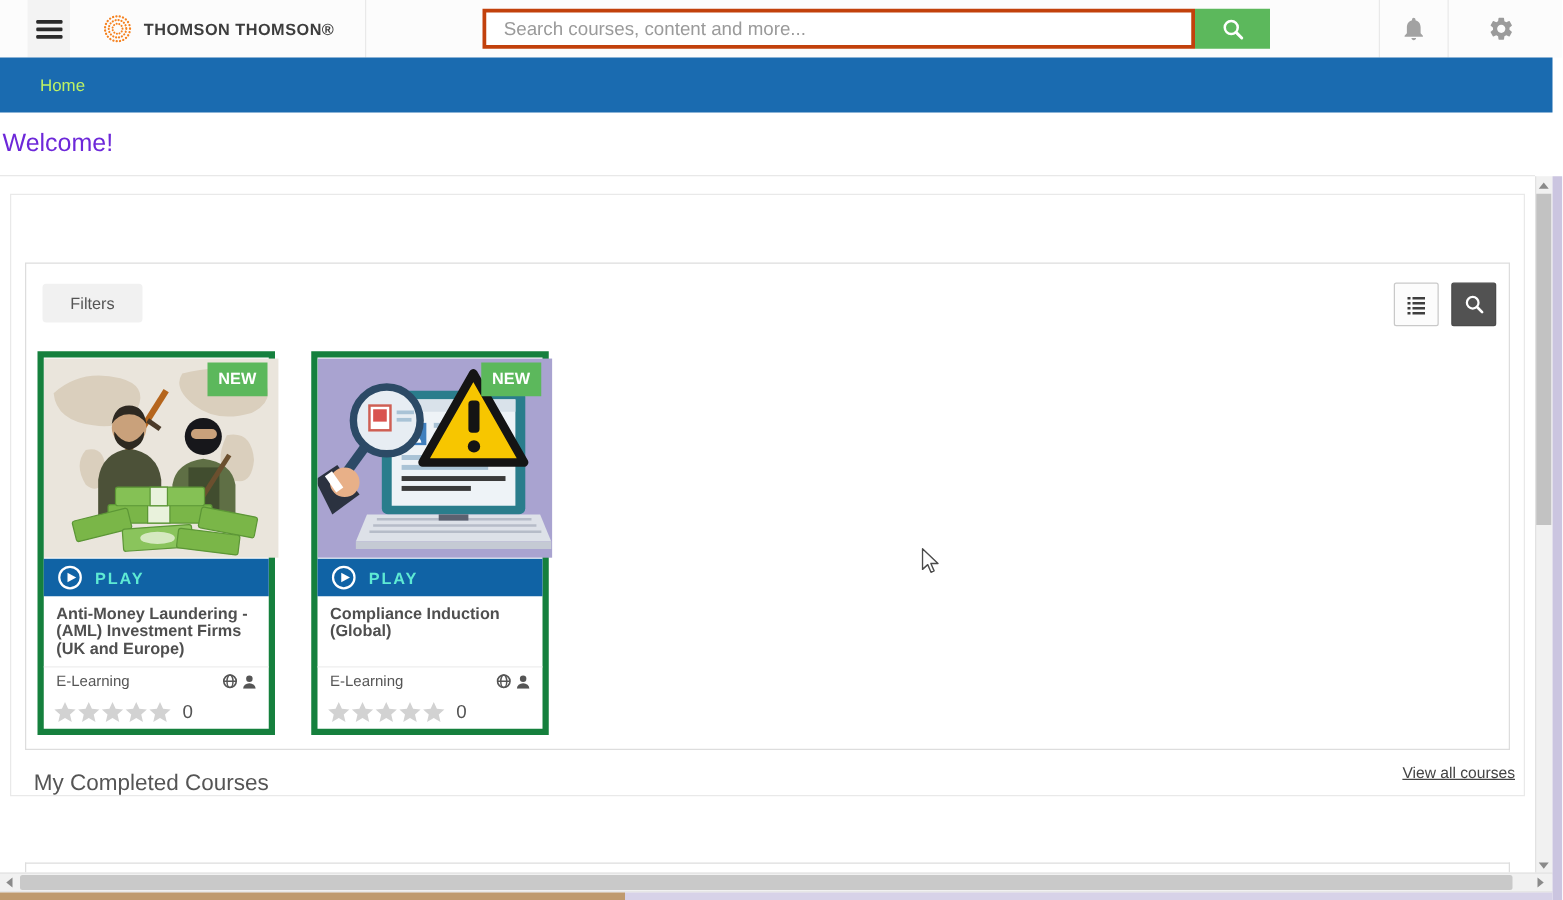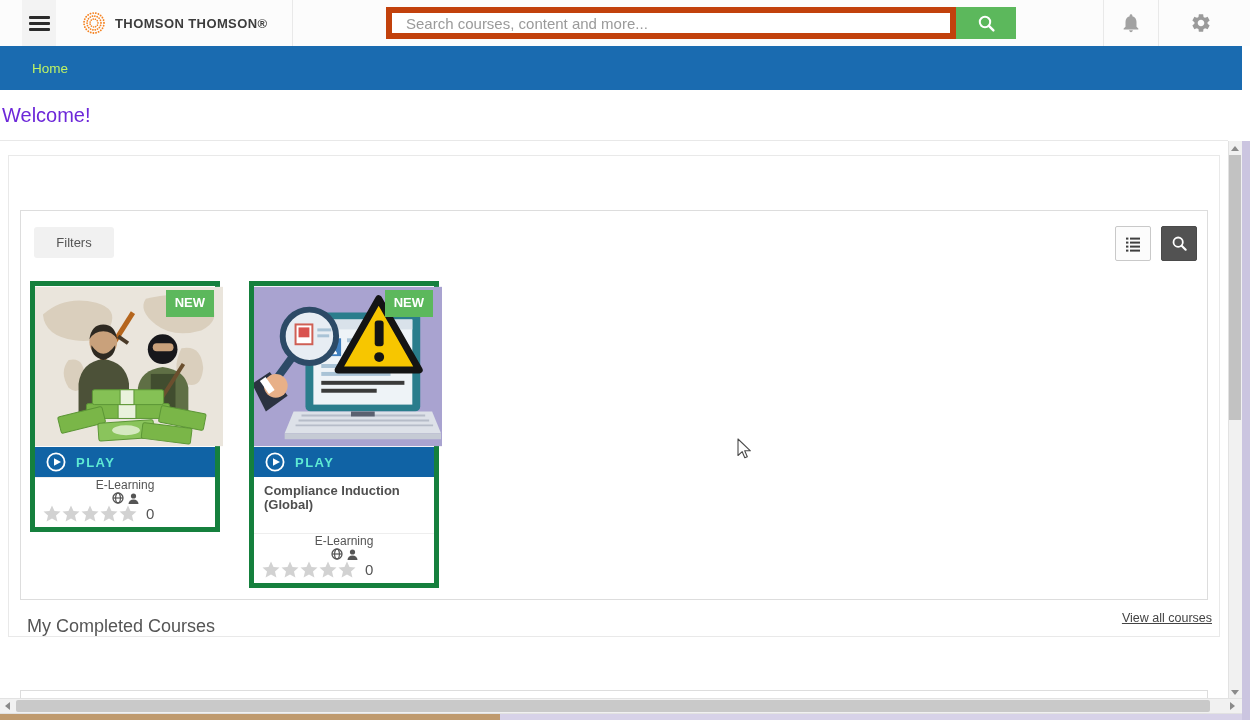--- a/index.html
+++ b/index.html
@@ -12,21 +12,21 @@
   
   .topbar { position:absolute; left:0; top:0; width:1250px; height:46px; background:#fcfcfc; }
   .hamburger { position:absolute; left:22px; top:0; width:34px; height:46px; background:#f3f3f3;
     display:flex; flex-direction:column; justify-content:center; align-items:center; gap:3px; cursor:pointer; }
   .hamburger i { display:block; width:21px; height:3px; background:#2b2b2b; border-radius:1px; }
   .brand { position:absolute; left:82px; top:0; height:46px; display:flex; align-items:center; gap:9px; cursor:pointer; }
   .brand-text { font-size:13px; font-weight:bold; color:#3d3d3d; letter-spacing:0.4px; }
   .vdiv { position:absolute; top:0; width:1px; height:46px; background:#e9e9e9; }
   .vdiv.d1 { left:292px; } .vdiv.d2 { left:1103px; } .vdiv.d3 { left:1158px; }
   .search-wrap { position:absolute; left:386px; top:7px; height:32px; display:flex; }
-  .search-input { width:570px; height:32px; border:6px solid #c2410c; background:#fff;
+  .search-input { width:570px; height:32px; border:3px solid #c2410c; background:#fff;
     padding:0 14px; font-size:15px; color:#333; font-family:inherit; outline:none; }
   .search-input::placeholder { color:#9a9a9a; }
   .search-btn { width:60px; height:32px; background:#5cb85c; border:none; cursor:pointer;
     display:flex; align-items:center; justify-content:center; }
   .hicon { position:absolute; top:0; width:46px; height:46px; display:flex; align-items:center; justify-content:center; cursor:pointer; }
   .hicon.bell { left:1108px; } .hicon.gear { left:1178px; }
   
   .crumb-bar { position:absolute; left:0; top:46px; width:1242px; height:44px; background:#1a6bb0;
     display:flex; align-items:center; padding-left:32px; }
   .crumb-link { color:#bef264; font-size:13.5px; text-decoration:none; cursor:pointer; }
@@ -52,21 +52,21 @@
   .course-card { position:absolute; top:281px; width:190px; background:#fff; border:5px solid #15803d; cursor:pointer; }
   .course-card.c1 { left:30px; } .course-card.c2 { left:249px; }
   .card-img { position:relative; width:188px; height:161px; overflow:hidden; }
   .card-img svg { display:block; }
   .badge { position:absolute; top:4px; right:9px; background:#5cb85c; color:#fff;
     font-size:13px; font-weight:bold; padding:5px 9px; line-height:1.3; }
   .playbar { height:30px; background:#1063a5; display:flex; align-items:center; padding-left:11px; gap:10px; cursor:pointer; }
   .playbar .play-label { color:#5eead4; font-weight:bold; font-size:13px; letter-spacing:1.5px; }
   .ctitle { height:56px; padding:7px 10px 0; font-size:13px; font-weight:bold; color:#4f4f4f; line-height:1.08; overflow:hidden; }
   .cmeta { height:23px; border-top:1px solid #eee; display:flex; align-items:center;
-    justify-content:space-between; padding:0 10px;flex-direction:column; }
+    justify-content:space-between; padding:0 10px; }
   .ctype { font-size:12px; color:#555; }
   .micons { display:flex; gap:4px; align-items:center; }
   .crating { height:27px; display:flex; align-items:center; padding:0 8px; gap:1px; }
   .crating .count { font-size:15px; color:#555; margin-left:8px; }
   .viewall { position:absolute; right:38px; top:611px; font-size:12.5px; color:#444;
     text-decoration:underline; cursor:pointer; }
   .completed-top { position:absolute; left:20px; top:690px; width:1188px; height:8px;
     border:1px solid #ddd; border-bottom:none; background:#fff; }
   
   .vscroll { position:absolute; left:1228px; top:141px; width:14px; height:559px;
@@ -195,20 +195,21 @@
       </svg>
       <div class="badge">NEW</div>
     </div>
     <div class="playbar">
       <svg width="20" height="20" viewBox="0 0 20 20">
         <circle cx="10" cy="10" r="8.6" fill="none" stroke="#fff" stroke-width="1.8"></circle>
         <polygon points="8,6.2 15,10 8,13.8" fill="#fff"></polygon>
       </svg>
       <span class="play-label">PLAY</span>
     </div>
+    <h3 class="ctitle">Anti-Money Laundering - (AML) Investment Firms (UK and Europe)</h3>
     <div class="cmeta">
       <span class="ctype">E-Learning</span>
       <span class="micons">
         <svg width="12" height="12" viewBox="0 0 12 12">
           <circle cx="6" cy="6" r="5" fill="none" stroke="#555" stroke-width="1.3"></circle>
           <line x1="1" y1="6" x2="11" y2="6" stroke="#555" stroke-width="1.2"></line>
           <ellipse cx="6" cy="6" rx="2.4" ry="5" fill="none" stroke="#555" stroke-width="1.2"></ellipse>
         </svg>
         <svg width="11" height="11" viewBox="0 0 11 11" fill="#555">
           <circle cx="5.5" cy="3" r="2.6"></circle>

